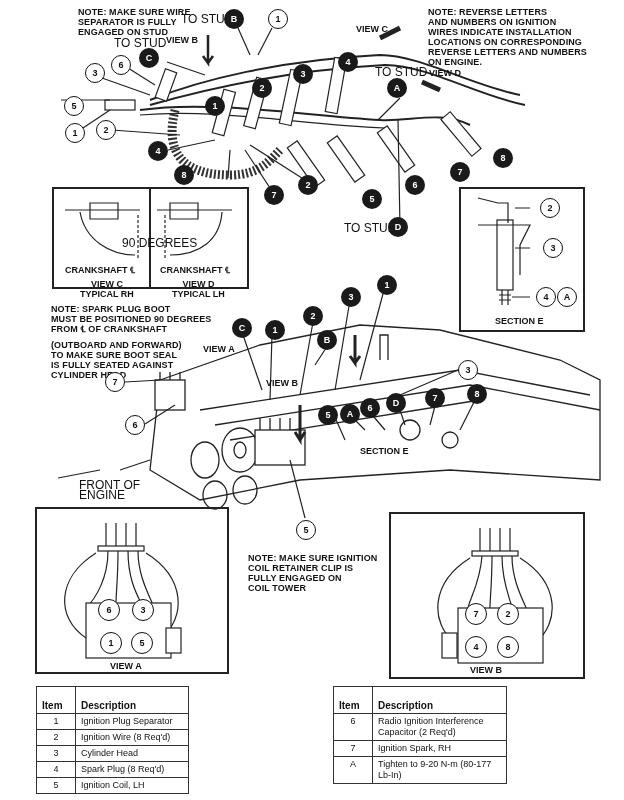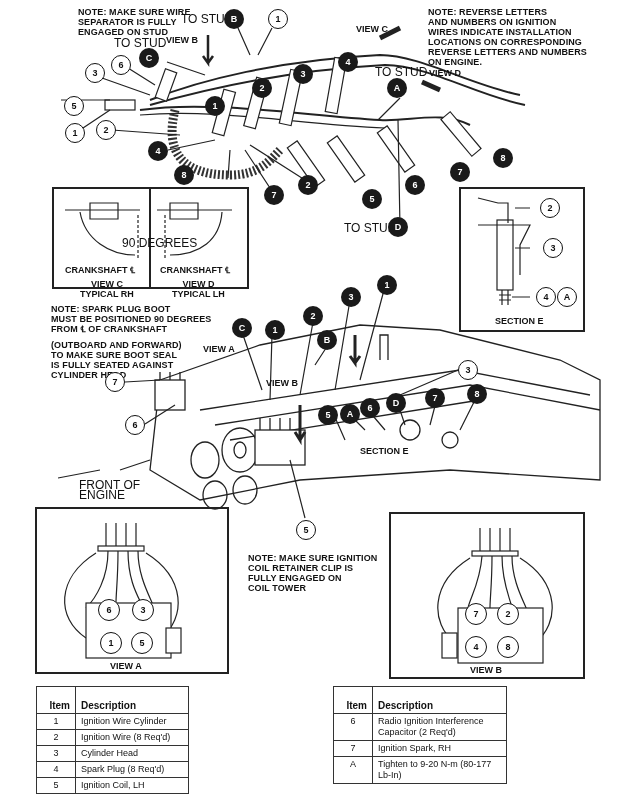--- a/index.html
+++ b/index.html
@@ -8,21 +8,21 @@
   .lbl{position:absolute;font-size:12px;line-height:10px;white-space:pre;}
   .lblb{position:absolute;font-size:9px;line-height:10px;font-weight:bold;white-space:pre;}
   svg.art{position:absolute;left:0;top:0;}
   .callout{position:absolute;width:20px;height:20px;border-radius:50%;font-size:9px;font-weight:bold;display:flex;align-items:center;justify-content:center;box-sizing:border-box;}
   .callout.dark{background:#1a1a1a;color:#fff;}
   .callout.light{background:#fff;color:#111;border:1.5px solid #111;}
   table.legend{position:absolute;border-collapse:collapse;font-size:9px;}
   table.legend th,table.legend td{border:1px solid #333;padding:2px 5px;line-height:11px;vertical-align:top;}
   table.legend th{font-weight:bold;font-size:10px;text-align:left;height:22px;vertical-align:bottom;}
   table.legend td.num{text-align:center;width:28px;}
-  table.legend th.num{text-align:right;width:28px;}
+  table.legend th.num{text-align:left;width:28px;}
 </style>
 </head>
 <body>
 
 <svg class="art" width="624" height="800">
   <g stroke="#222" fill="none" stroke-width="1.2">
 
     <path d="M150,100 C200,80 280,60 380,55 C420,55 470,85 520,95" stroke-width="2"></path>
     <path d="M150,105 C210,88 290,70 385,65 C430,66 475,95 525,105" stroke-width="2"></path>
     <path d="M140,110 C210,100 300,115 380,120 C410,122 440,110 470,125" stroke-width="2"></path>
@@ -211,21 +211,21 @@
 <table class="legend" style="left:36px;top:686px;width:153px;">
   <thead>
     <tr>
       <th class="num">Item</th>
       <th>Description</th>
     </tr>
   </thead>
   <tbody>
     <tr>
         <td class="num">1</td>
-        <td>Ignition Wire Cylinder</td>
+        <td>Ignition Plug Separator</td>
       </tr>
     <tr>
         <td class="num">2</td>
         <td>Ignition Wire (8 Req'd)</td>
       </tr>
     <tr>
         <td class="num">3</td>
         <td>Cylinder Head</td>
       </tr>
     <tr>

